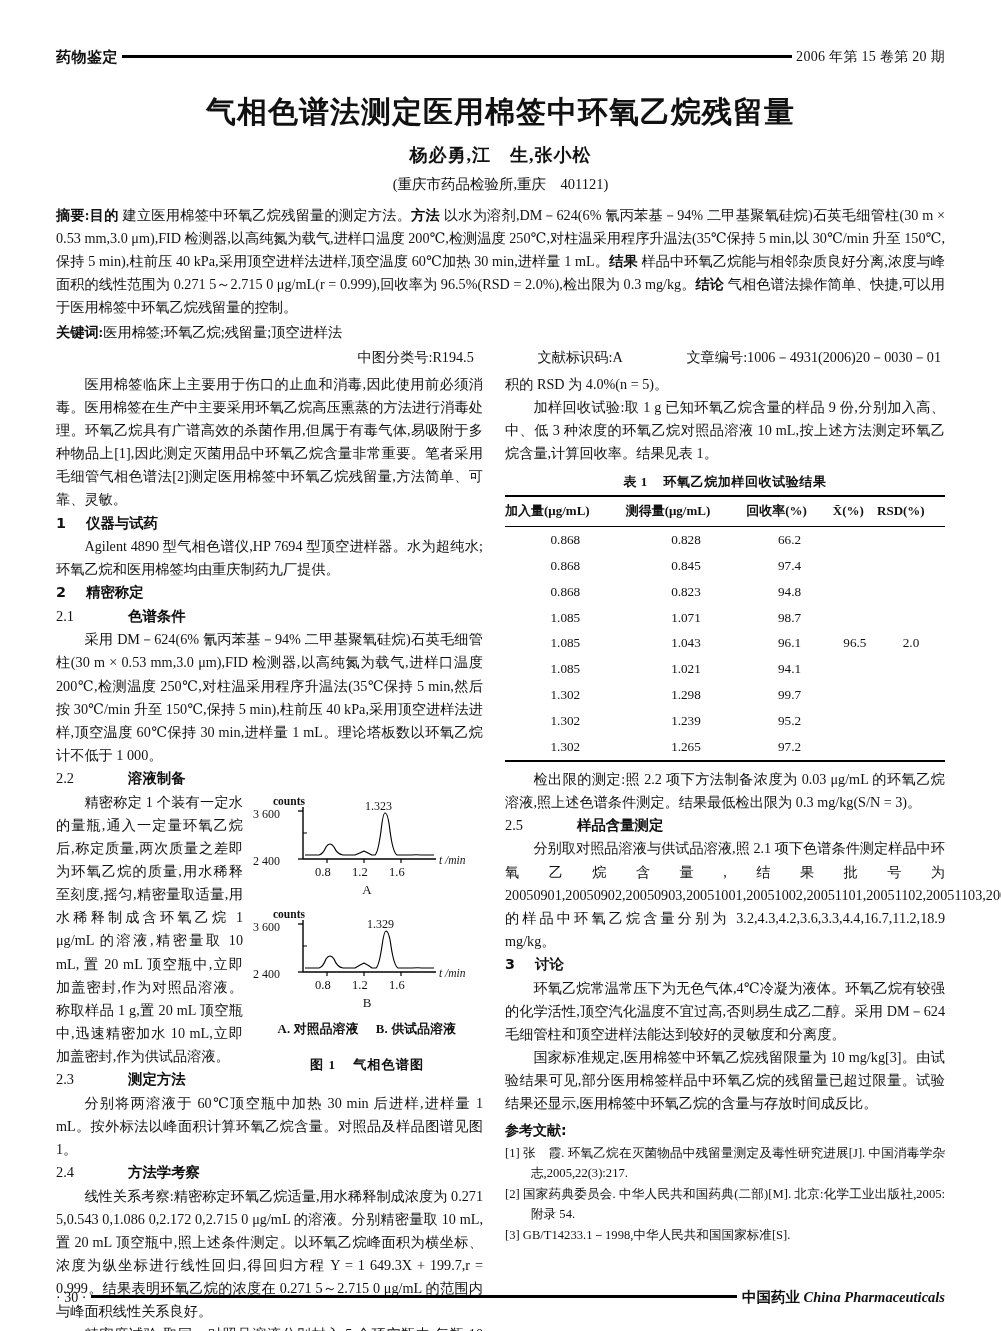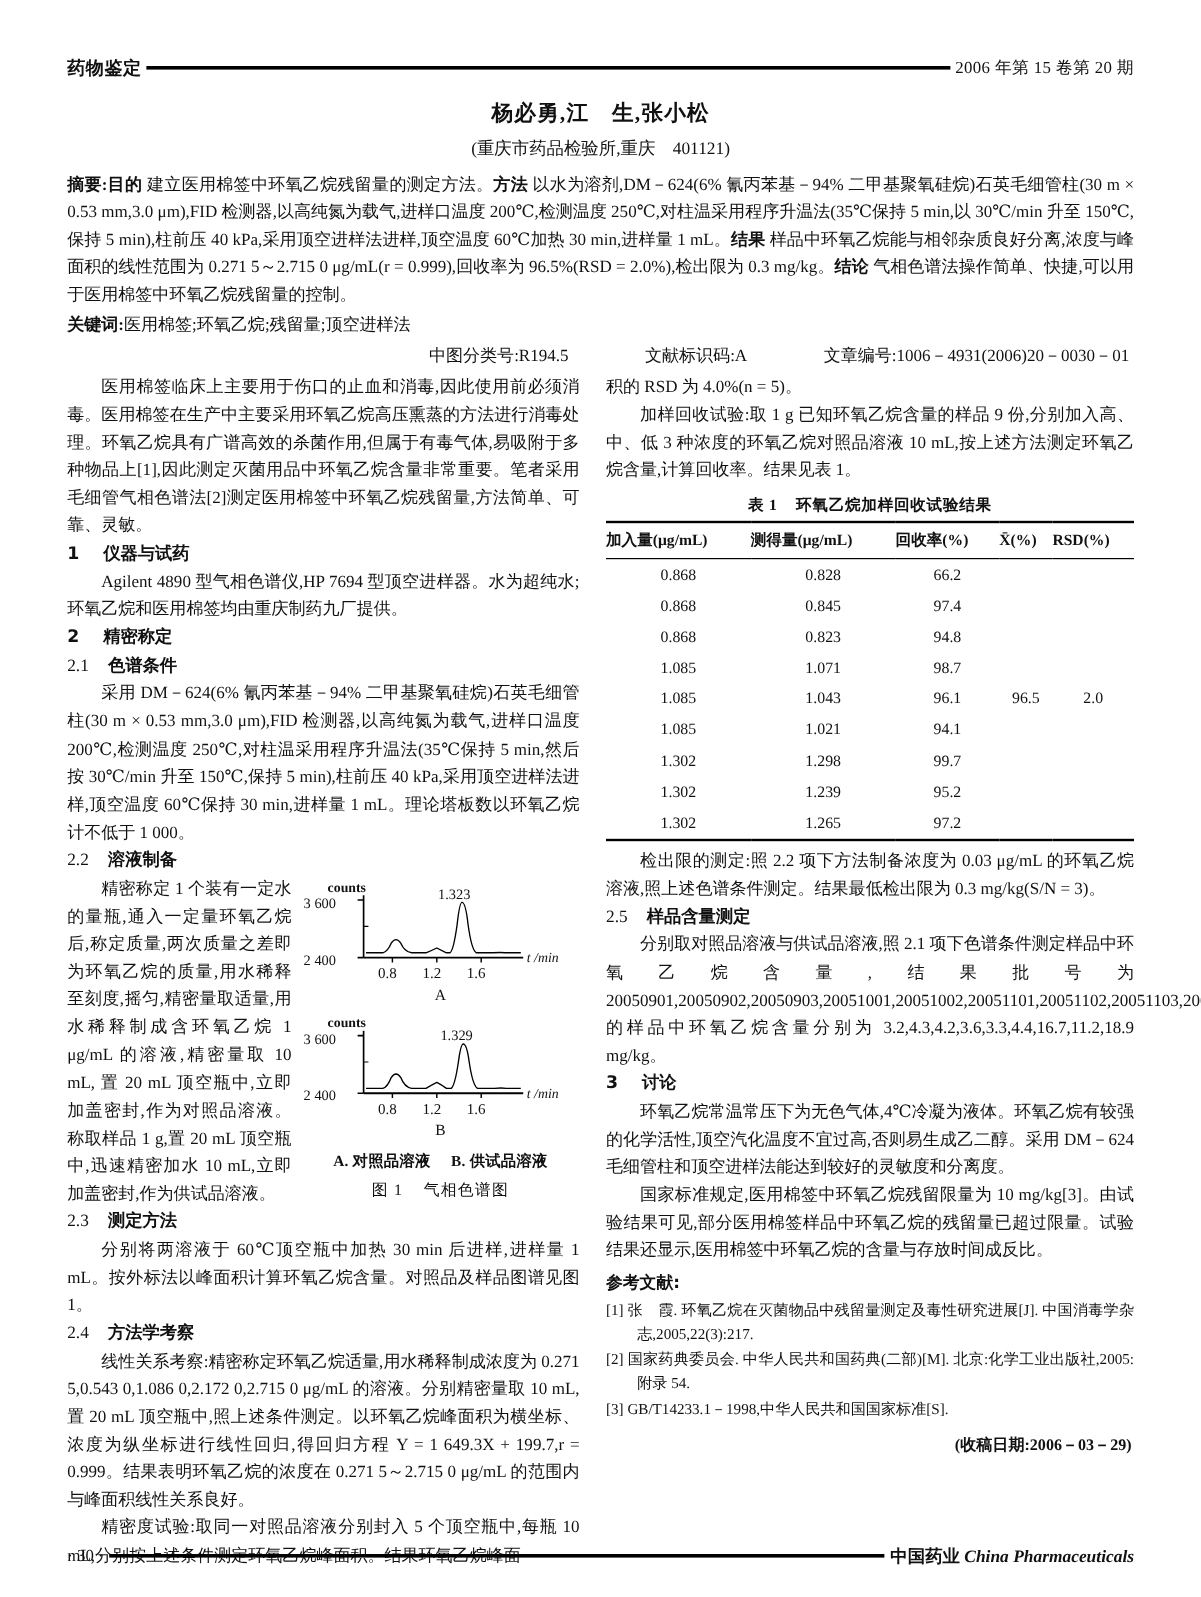--- a/index.html
+++ b/index.html
@@ -103,21 +103,21 @@
     margin:1px 0 0 0;
     font-family:"DejaVu Sans","Liberation Sans",sans-serif;
     font-size:14.4px;
   }
   .sec .num{display:inline-block;min-width:30px;}
   .sub{
     margin:1px 0 0 0;
     font-size:14.4px;
   }
   .sub .num{display:inline-block;min-width:34px;}
-  .sub .lbl{font-weight:bold;font-family:"DejaVu Sans","Liberation Sans",sans-serif;}
+  .sub .lbl{font-weight:bold;font-family:"DejaVu Sans","Liberation Sans",sans-serif;margin-left:38px;}
   i,em{font-style:italic;}
 
   
   .figwrap{
     float:right;
     width:232px;
     margin:2px 0 2px 8px;
   }
   .chrom{
     position:relative;
@@ -160,22 +160,22 @@
   .figlegend{
     text-align:center;
     font-size:12.8px;
     font-weight:bold;
     letter-spacing:.2px;
     white-space:nowrap;
   }
   .figcap{
     text-align:center;
     font-size:13.2px;
-    font-weight:normal;
-    margin-top:2px;
+    font-weight:bold;
+    margin-top:14px;
     letter-spacing:1px;
   }
 
   
   .tblcap{
     text-align:center;
     font-size:13px;
     font-weight:bold;
     margin:6px 0 3px 0;
     letter-spacing:.6px;
@@ -251,20 +251,21 @@
 <body>
 
 <div class="page">
 
   <div class="runhead">
     <div class="rh-left">药物鉴定</div>
     <div class="rh-rule"></div>
     <div class="rh-right">2006 年第 15 卷第 20 期</div>
   </div>
 
+  <div class="title">气相色谱法测定医用棉签中环氧乙烷残留量</div>
   <div class="authors">杨必勇,江　生,张小松</div>
   <div class="affil">(重庆市药品检验所,重庆　401121)</div>
 
   <div class="abstract">
     <b>摘要:</b><b>目的</b>
     <span>建立医用棉签中环氧乙烷残留量的测定方法。</span><b>方法</b>
     <span>以水为溶剂,DM－624(6% 氰丙苯基－94% 二甲基聚氧硅烷)石英毛细管柱(30 m × 0.53 mm,3.0 μm),FID 检测器,以高纯氮为载气,进样口温度 200℃,检测温度 250℃,对柱温采用程序升温法(35℃保持 5 min,以 30℃/min 升至 150℃,保持 5 min),柱前压 40 kPa,采用顶空进样法进样,顶空温度 60℃加热 30 min,进样量 1 mL。</span><b>结果</b>
     <span>样品中环氧乙烷能与相邻杂质良好分离,浓度与峰面积的线性范围为 0.271 5～2.715 0 μg/mL(r = 0.999),回收率为 96.5%(RSD = 2.0%),检出限为 0.3 mg/kg。</span><b>结论</b>
     <span>气相色谱法操作简单、快捷,可以用于医用棉签中环氧乙烷残留量的控制。</span>
   </div>
@@ -484,21 +485,20 @@
       <p class="ind">环氧乙烷常温常压下为无色气体,4℃冷凝为液体。环氧乙烷有较强的化学活性,顶空汽化温度不宜过高,否则易生成乙二醇。采用 DM－624 毛细管柱和顶空进样法能达到较好的灵敏度和分离度。</p>
       <p class="ind">国家标准规定,医用棉签中环氧乙烷残留限量为 10 mg/kg[3]。由试验结果可见,部分医用棉签样品中环氧乙烷的残留量已超过限量。试验结果还显示,医用棉签中环氧乙烷的含量与存放时间成反比。</p>
 
       <div class="reftitle">参考文献:</div>
       <div id="ref-list">
           <div class="ref">[1] 张　霞. 环氧乙烷在灭菌物品中残留量测定及毒性研究进展[J]. 中国消毒学杂志,2005,22(3):217.</div>
           <div class="ref">[2] 国家药典委员会. 中华人民共和国药典(二部)[M]. 北京:化学工业出版社,2005:附录 54.</div>
           <div class="ref">[3] GB/T14233.1－1998,中华人民共和国国家标准[S].</div>
         </div>
 
-      <div class="recvdate">(收稿日期:2006－03－29)</div>
     </div>
   </div>
 
   <div class="footer">
     <div class="f-left">· 30 ·</div>
     <div class="f-rule"></div>
     <div class="f-right">
       <span>中国药业</span>
       <i>China Pharmaceuticals</i>
     </div>

